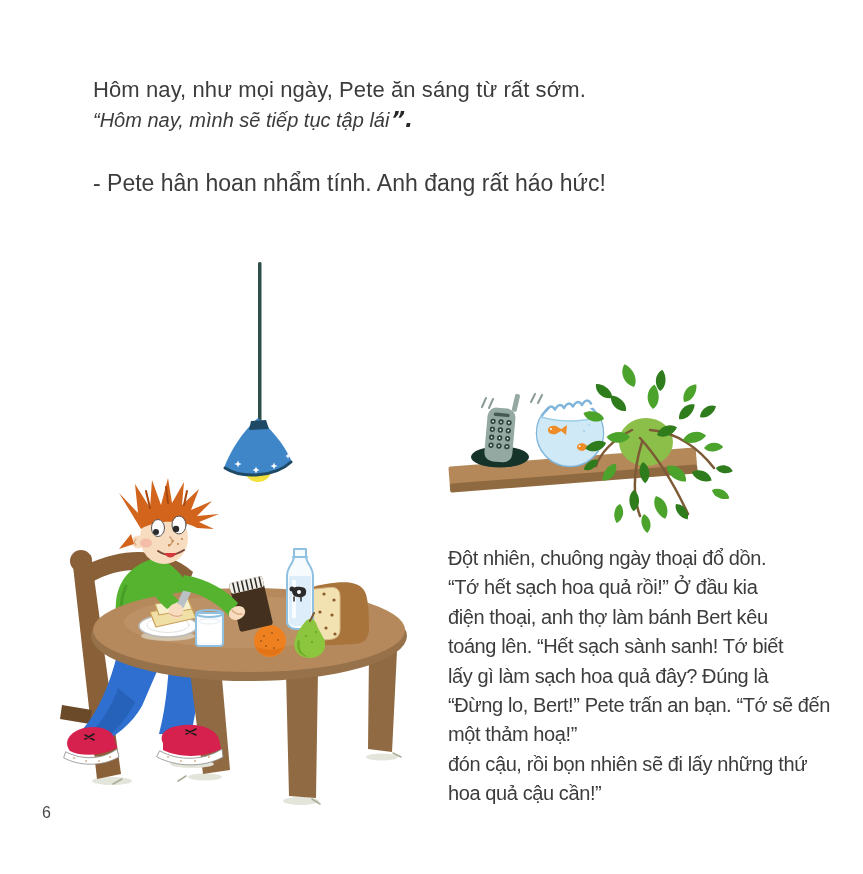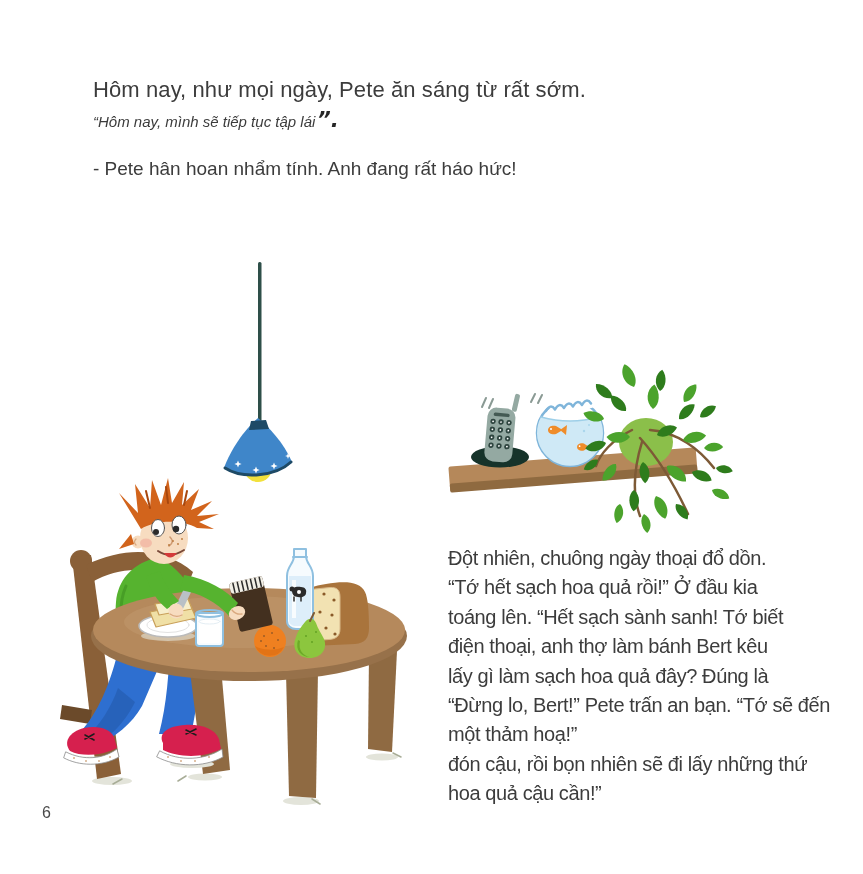--- a/index.html
+++ b/index.html
@@ -1,26 +1,26 @@
 <!DOCTYPE html>
 <html style="--text: #3c3c3c; --titleInk: #262626; --lampBlue: #3f86c9; --lampDark: #1e4a66; --lampCord: #2e4f49; --bulbYellow: #f2e13c; --shelfWood: #b5885a; --woodDark: #8f6a40; --phoneGrey: #94a9a2; --phoneDark: #2f4640; --phoneBase: #16332a; --bowlBlue: #7fb5da; --waterBlue: #cfe9f6; --fishOrange: #ef8c2a; --potGreen: #8bbf4a; --leafGreen: #4ba32c; --leafDarkGreen: #2e7c1c; --stemBrown: #7d5a36; --chairBrown: #8a6038; --tableBrown: #b5895c; --tableEdgeBrown: #97714a; --hairOrange: #d2641c; --hairDark: #a8470e; --skin: #f7dcc0; --blushPink: #f2b3a0; --sweaterGreen: #56b32f; --sweaterDark: #3d8f22; --jeansBlue: #2e6fd0; --jeansDark: #2257a8; --shoeRed: #d6204e; --butterYellow: #f0e0a6; --knifeGrey: #b9c0c6; --milkWhite: #ffffff; --bottleBlue: #8fc0e0; --crustBrown: #a9743c; --crumbCream: #f2e2b2; --orangeFruit: #ef8020; --pearGreen: #8cc63e; --bookBrown: #43301f; --inkDark: #2b2b2b; --shadowGrey: #e3e4da;"><head>
 <meta charset="utf-8">
 <style>
   html,body{margin:0;padding:0;background:#fff;}
   .page{position:relative;width:863px;height:874px;background:#fff;overflow:hidden;
         font-family:"Liberation Sans",sans-serif;color:var(--text,#3c3c3c);}
   .intro{position:absolute;left:93px;top:78px;white-space:nowrap;}
   .intro-line1{font-size:22px;line-height:24px;letter-spacing:.1px;}
   .intro-line2{margin-top:6px;display:flex;align-items:baseline;height:42px;}
-  .il2-prefix{font-style:italic;font-size:15px;}
+  .il2-prefix{font-style:italic;font-size:20px;}
   .il2-title{font-family:"DejaVu Sans",sans-serif;font-weight:bold;font-style:italic;
              font-size:31px;letter-spacing:-.5px;color:var(--titleInk,#262626);margin-left:7px;}
   .il2-suffix{font-family:"DejaVu Sans",sans-serif;font-weight:bold;font-style:italic;
               font-size:21px;color:var(--titleInk,#262626);margin-left:2px;}
-  .intro-line3{margin-top:6px;font-size:19px;line-height:25px;}
+  .intro-line3{margin-top:21px;font-size:23px;line-height:25px;}
   .story{position:absolute;left:448px;top:544px;font-size:20px;line-height:29.4px;
          letter-spacing:-.4px;white-space:nowrap;}
   .pageno{position:absolute;left:42px;top:804px;font-size:16px;color:#4a4a4a;}
   .illu{position:absolute;left:0;top:0;width:863px;height:874px;}
   .illu path,.illu rect,.illu circle,.illu ellipse{stroke-linecap:round;stroke-linejoin:round;}
   
   .f-cord{fill:var(--lampCord,#2e4f49)} .f-lampBlue{fill:var(--lampBlue,#3f86c9)}
   .f-lampDark{fill:var(--lampDark,#1e4a66)} .f-bulb{fill:var(--bulbYellow,#f2e13c)}
   .f-bulbLight{fill:#faf3b0} .f-wood{fill:var(--shelfWood,#b5885a)} .f-woodDark{fill:var(--woodDark,#8f6a40)}
   .f-phoneBody{fill:var(--phoneGrey,#94a9a2)} .f-phoneDark{fill:var(--phoneDark,#2f4640)}
@@ -314,22 +314,22 @@
       </g>
       <path class="f-sweater" d="M184,575 C208,579 226,590 238,603 L229,616 C217,602 200,593 180,590 Z"></path>
       <ellipse class="f-skin" cx="237" cy="613" rx="8.5" ry="6.5" transform="rotate(-25 237 613)"></ellipse>
       <path class="nf s-skinline" d="M232,610 q4,5 10,4"></path>
     </g>
   </svg>
 
   <div class="story">
     <div>Đột nhiên, chuông ngày thoại đổ dồn.</div>
     <div>“Tớ hết sạch hoa quả rồi!” Ở đầu kia</div>
+    <div>điện thoại, anh thợ làm bánh Bert kêu</div>
     <div>toáng lên. “Hết sạch sành sanh! Tớ biết</div>
-    <div>điện thoại, anh thợ làm bánh Bert kêu</div>
     <div>lấy gì làm sạch hoa quả đây? Đúng là</div>
     <div>“Đừng lo, Bert!” Pete trấn an bạn. “Tớ sẽ đến</div>
     <div>một thảm hoạ!”</div>
     <div>đón cậu, rồi bọn nhiên sẽ đi lấy những thứ</div>
     <div>hoa quả cậu cần!”</div>
   </div>
 
   <div class="pageno">6</div>
 </div>
 

